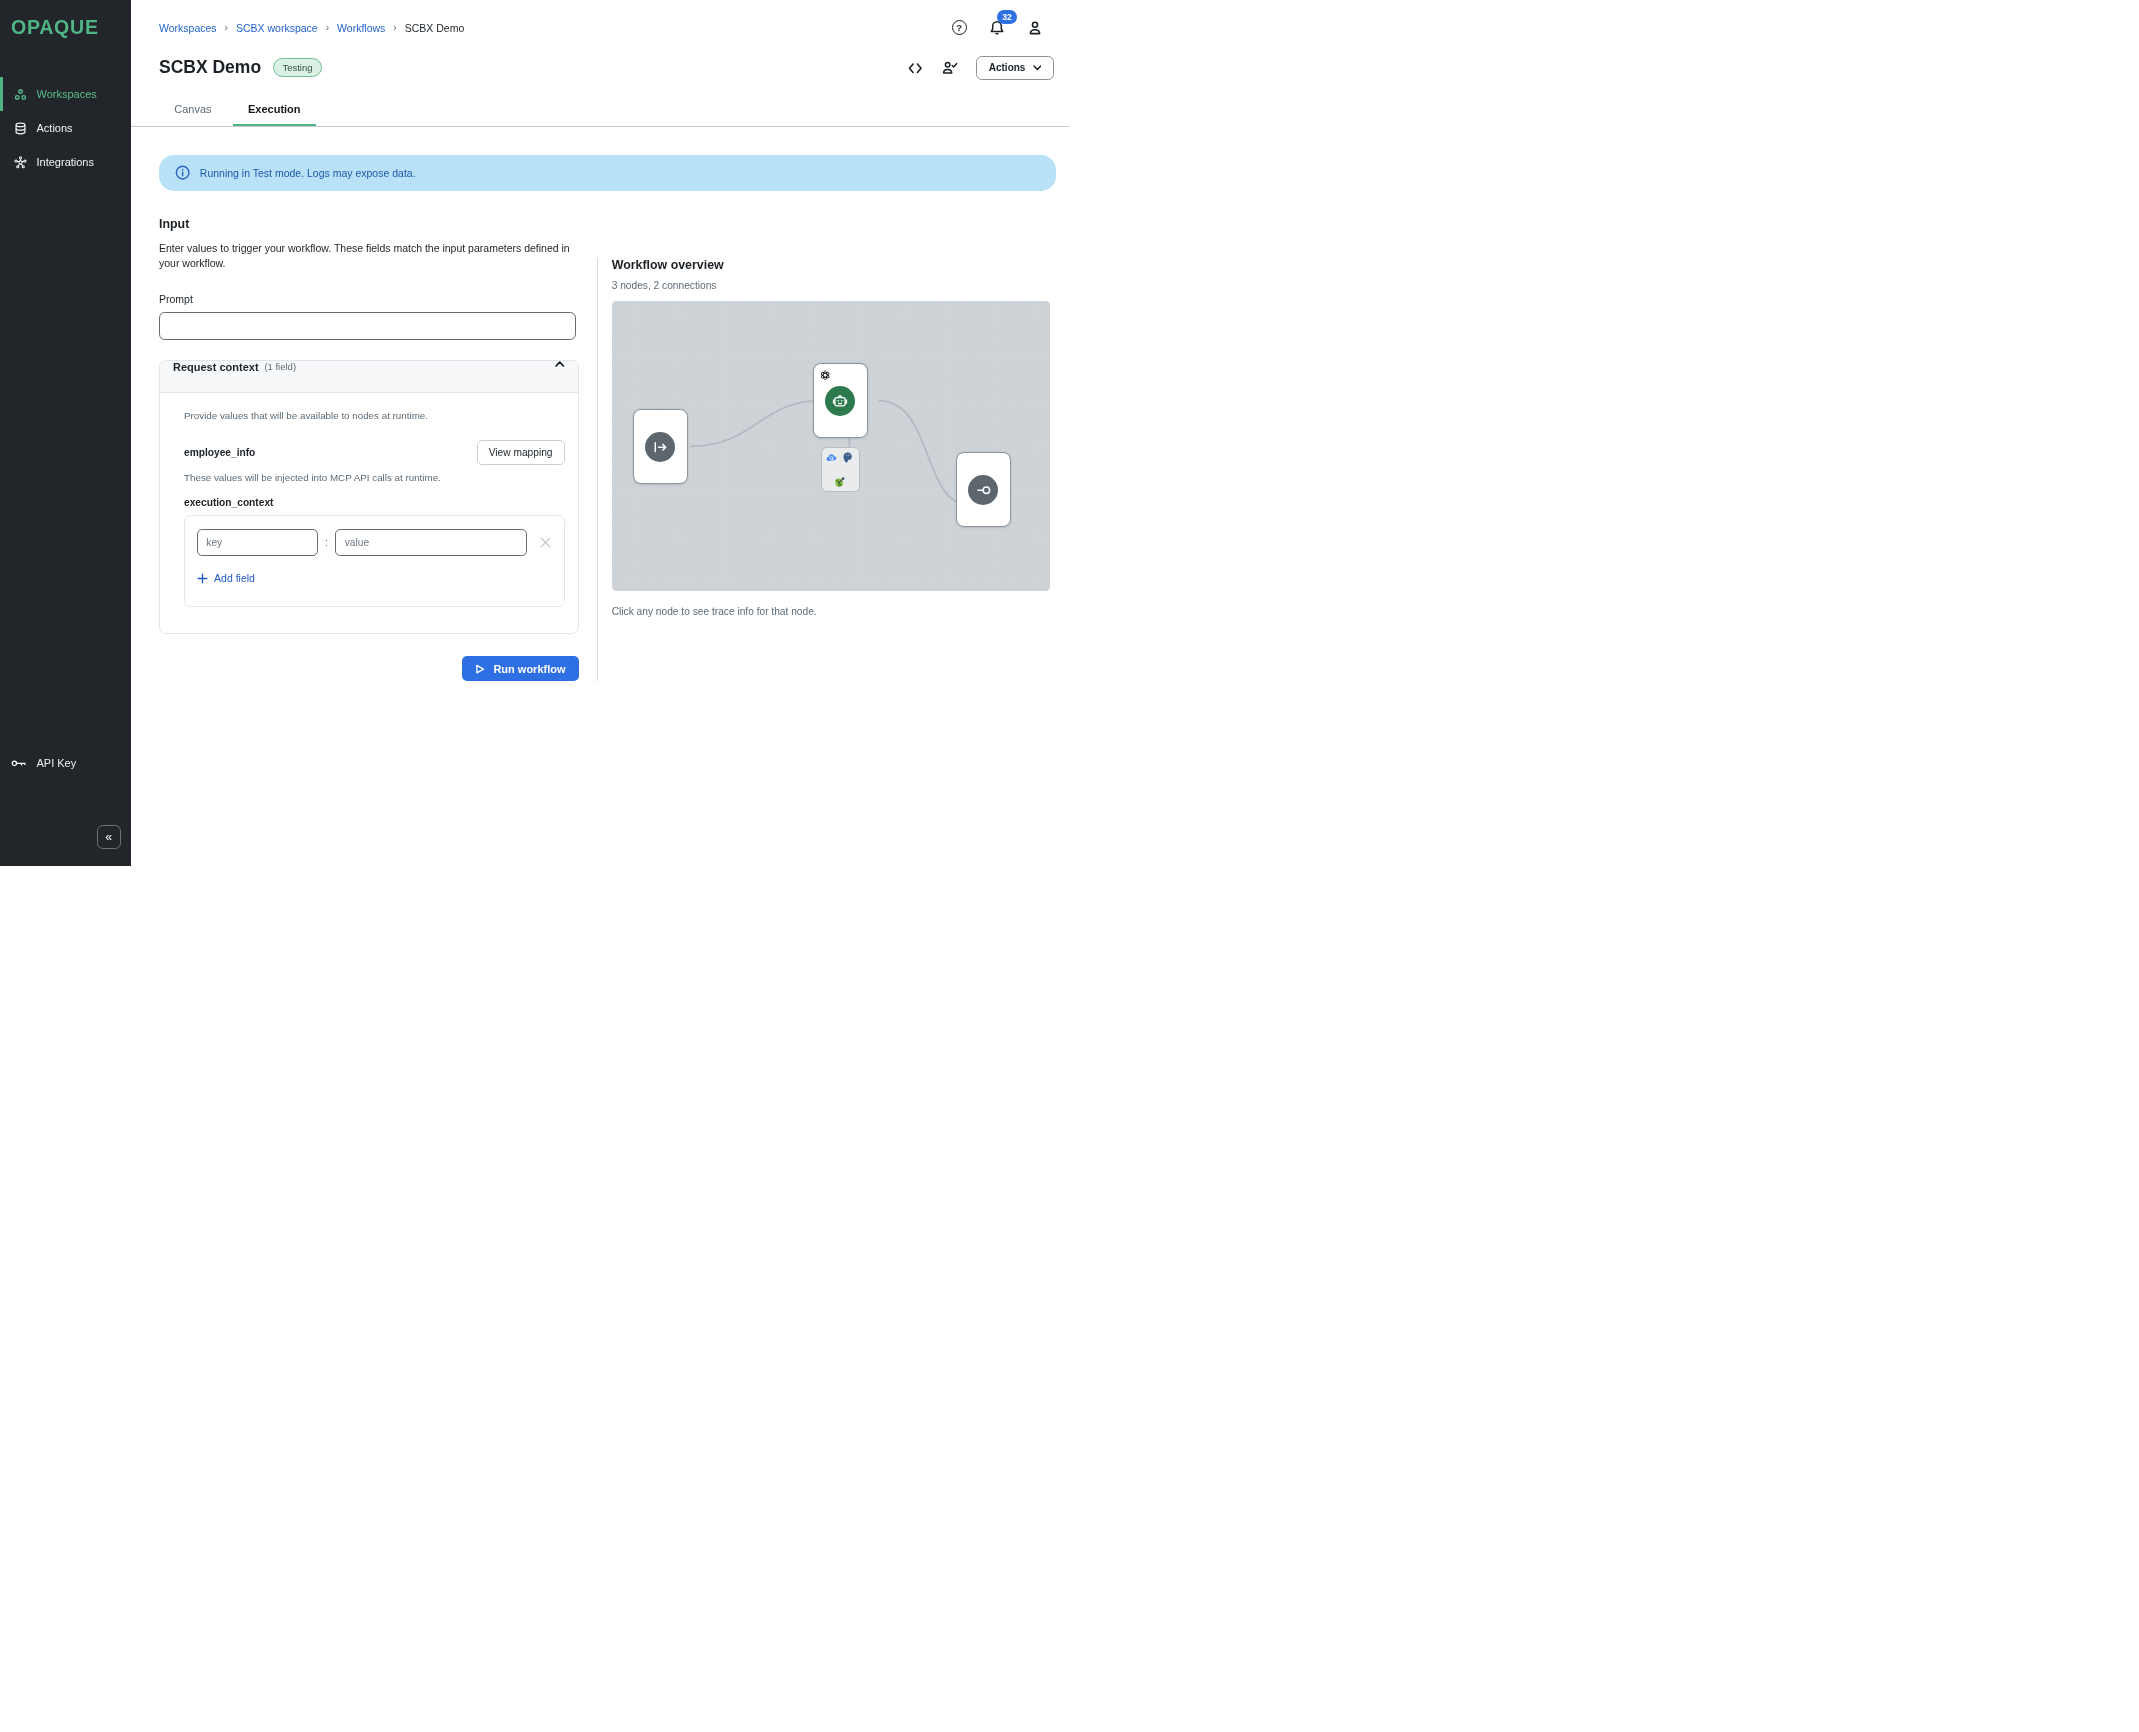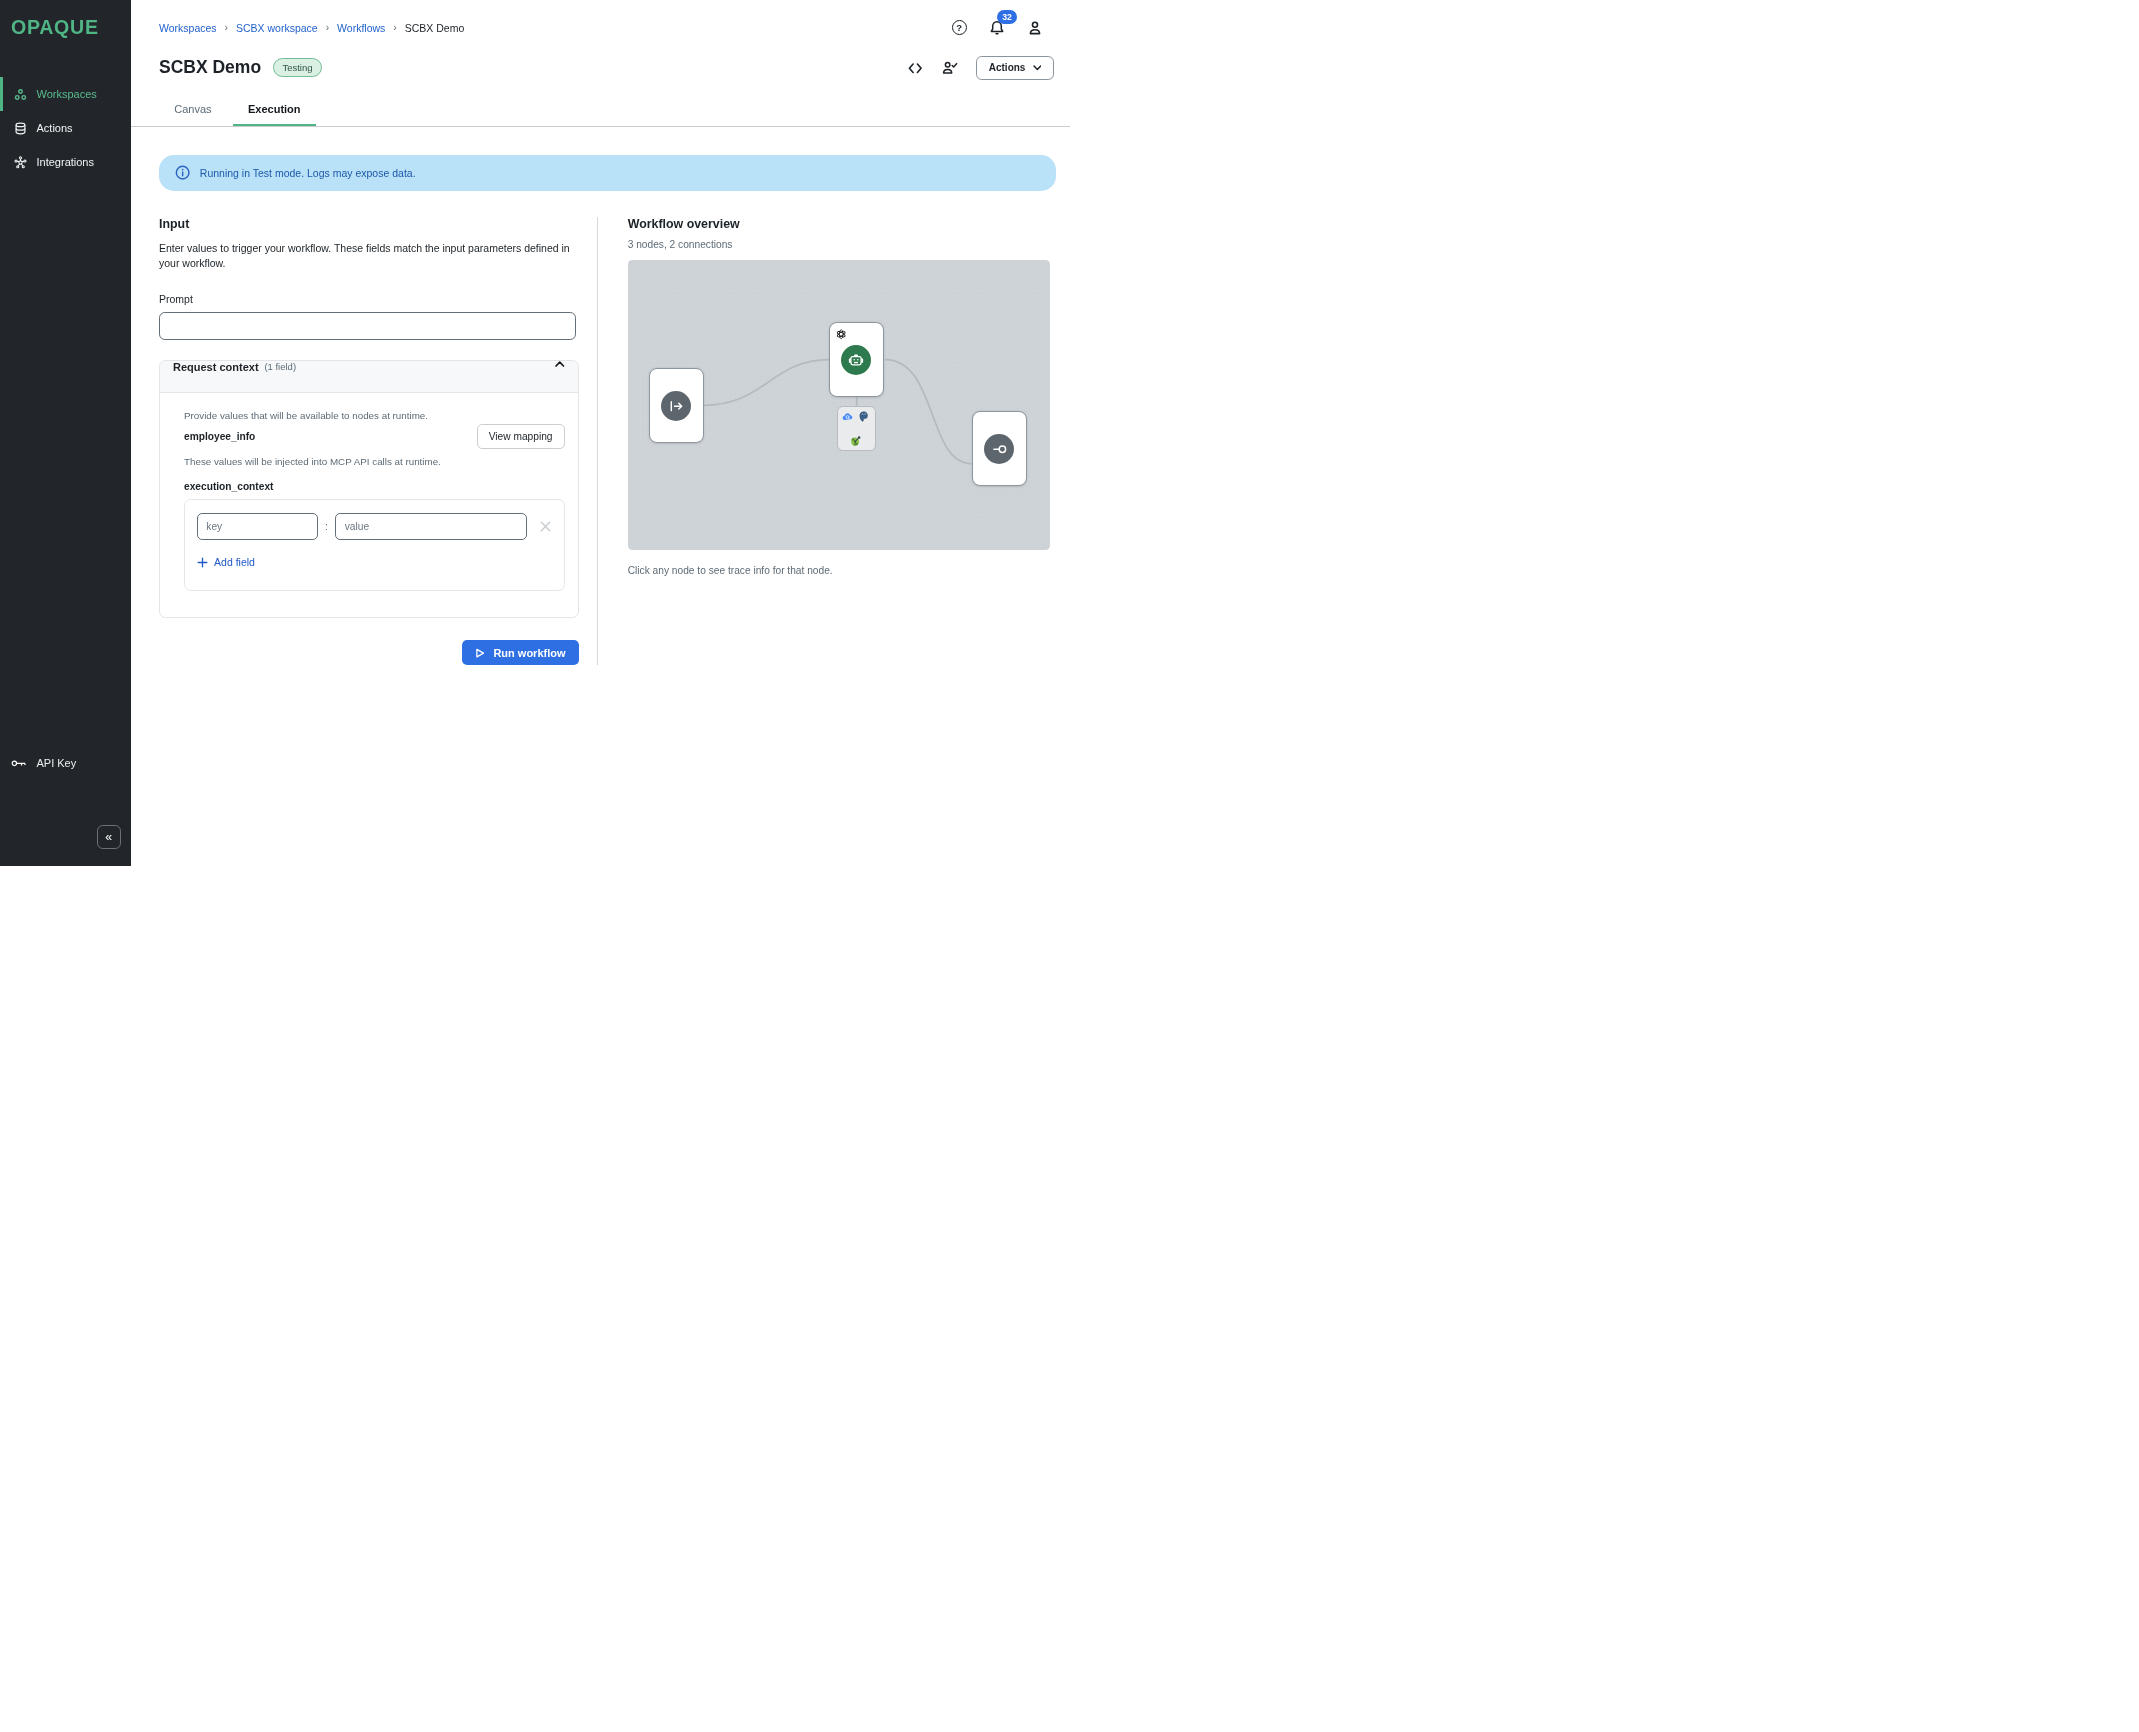--- a/index.html
+++ b/index.html
@@ -71,42 +71,42 @@
 
   .content { padding:28px 14px 29px 28px; }
 
   .banner {
     display:flex; align-items:center; gap:9.5px; background:#b9e1f8; border-radius:15px;
     height:36px; padding:0 16px; color:#1d59a9; font-size:10.5px;
   }
 
   .columns { display:flex; margin-top:26px; }
   .left-col { width:429px; flex-shrink:0; padding-right:9.5px; }
-  .right-col { flex:1; border-left:0.7px solid #d7dadd; margin-left:8.7px; padding-left:30px; padding-right:5.8px; }
+  .right-col { flex:1; border-left:0.7px solid #d7dadd; margin-left:8.7px; padding-left:14px; padding-right:5.8px;margin-top:41px; }
 
   .section-title { font-size:12.4px; font-weight:bold; }
   .section-desc { margin-top:9.5px; font-size:10.5px; line-height:1.45; color:#1c2227; }
 
   .field-label { margin-top:22px; font-size:10.5px; }
   .prompt-input {
     margin-top:6.5px; width:417px; height:28px; border:1.1px solid #626d75; border-radius:5.8px;
     font-size:10.2px; padding:0 8.7px; font-family:"Liberation Sans", sans-serif; background:#fff;
   }
 
   .panel { margin-top:20.4px; border:0.7px solid #e2e4e7; border-radius:6.5px; background:#fff; overflow:hidden; }
   .panel-header {
     display:flex; background:#f7f8f9; border-bottom:0.7px solid #e4e6e9;
     height:32px; padding:0 13px; cursor:pointer;
   }
   .panel-title { font-size:11px; font-weight:bold; }
   .panel-count { margin-left:5.8px; font-size:9.5px; color:#5d6b76; }
   .panel-chevron { margin-left:auto; color:#14181c; display:flex; }
   .panel-body { padding:17.5px 13px 26px 24px; }
   .muted { color:#5d6b76; font-size:9.8px; }
-  .ctx-row { display:flex; align-items:center; margin-top:3px;justify-content:space-between; }
+  .ctx-row { display:flex; align-items:center; margin-top:19px;justify-content:space-between; }
   .ctx-name { font-size:10.2px; font-weight:bold; }
   .view-mapping {
     margin-left:auto; background:#fff; border:0.7px solid #c9ced2; border-radius:5.1px;
     font-size:10.2px; color:#22292e; padding:5.8px 11px; cursor:pointer; font-family:"Liberation Sans", sans-serif;
   }
   .ctx-note { margin-top:6.5px; font-size:9.8px; color:#5d6b76; }
   .subfield-name { margin-top:14.5px; font-size:10.2px; font-weight:bold; }
   .kv-card { margin-top:7.3px; border:0.7px solid #e4e6e9; border-radius:6.5px; padding:13px 11.6px 22px; }
   .kv-row { display:flex; align-items:center; gap:7.3px; }
   .kv-input {

